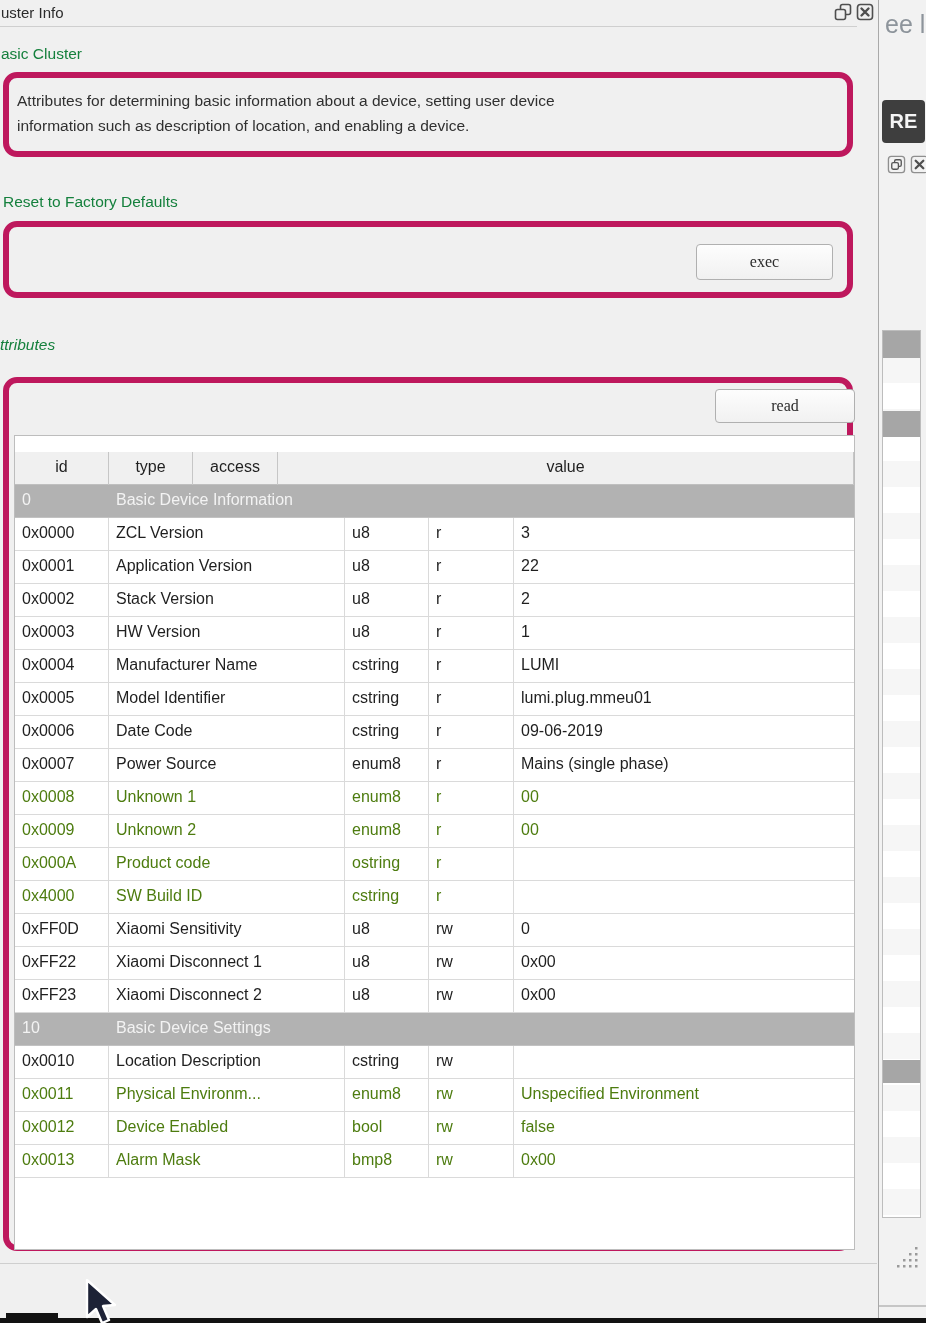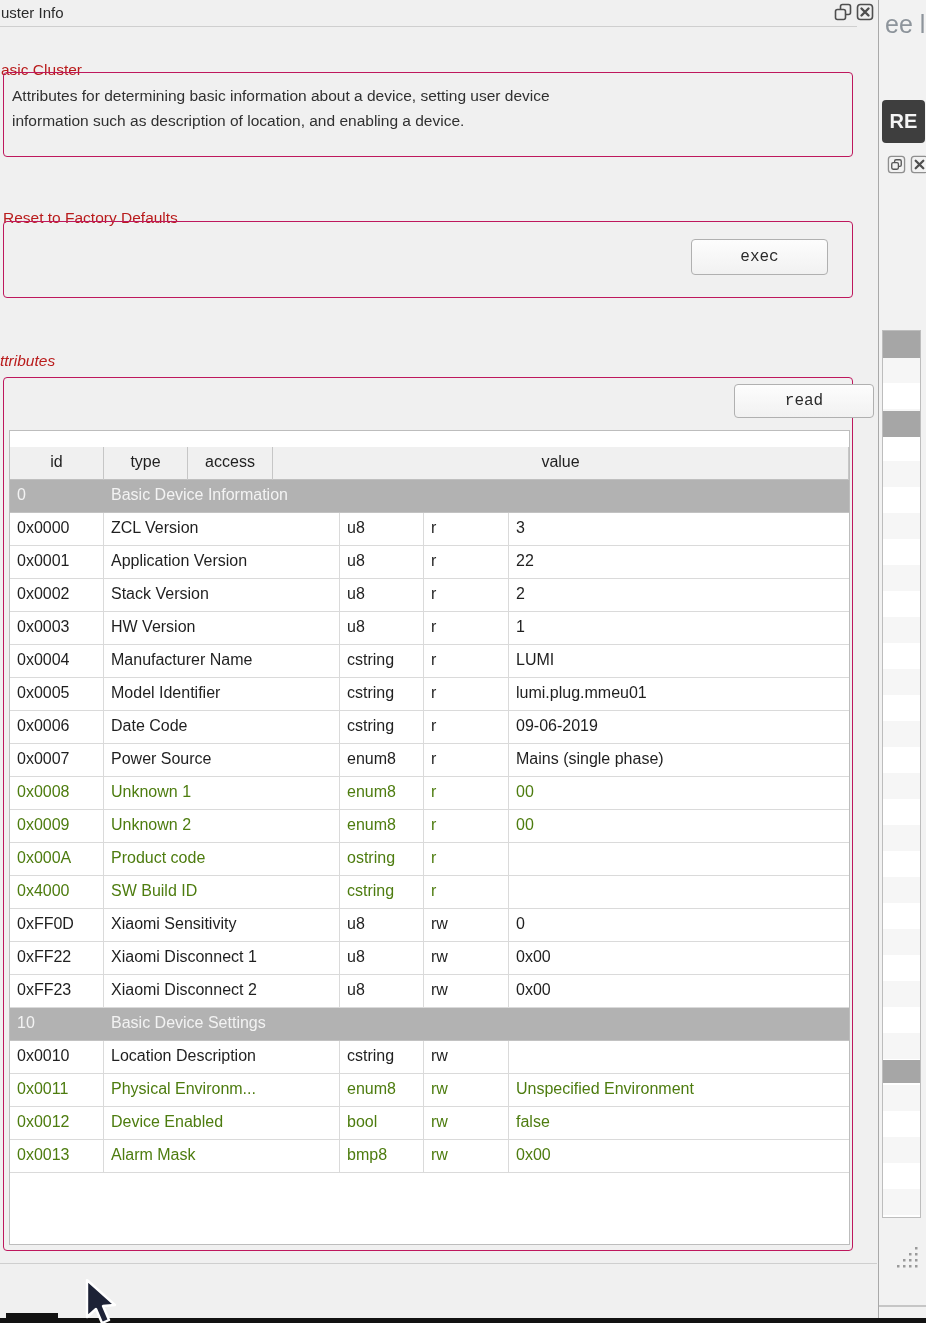--- a/index.html
+++ b/index.html
@@ -7,27 +7,27 @@
     position:relative;width:926px;height:1323px;overflow:hidden;
     font-family:"Liberation Sans",sans-serif;background:#f0f0f0;
     -webkit-font-smoothing:antialiased;
   }
   
   .main-panel{position:absolute;left:0;top:0;width:877px;height:1323px;background:#f0f0f0;overflow:hidden;}
   .win-title{position:absolute;left:1px;top:4px;font-size:15px;color:#2b2b2b;}
   .titlebar-sep{position:absolute;left:0;top:26px;width:857px;height:1px;background:#cfcfcf;}
   .win-btn{position:absolute;width:20px;height:20px;top:2px;cursor:default;}
   .win-btn svg{display:block;}
-  .grp-label{position:absolute;font-size:15.5px;color:#b91c1c;margin-top:16px;}
-  .groupbox{position:absolute;border:1px solid #be185d;border-radius:4px;background:transparent;box-sizing:border-box;}
+  .grp-label{position:absolute;font-size:15.5px;color:#15803d;}
+  .groupbox{position:absolute;border:6px solid #be185d;border-radius:14px;background:transparent;box-sizing:border-box;}
   .desc{position:absolute;left:8px;top:10px;font-size:15.5px;line-height:25px;color:#303030;white-space:pre;}
   .push-btn{
     position:absolute;box-sizing:border-box;border:1px solid #b0b0b0;border-radius:4px;
     background:linear-gradient(#fdfdfd,#f1f1f1);font-size:16px;color:#2b2b2b;
-    display:flex;align-items:center;justify-content:center;font-family:Liberation Mono, monospace;
+    display:flex;align-items:center;justify-content:center;font-family:Liberation Serif, serif;
   }
   
   .attr-table{
     position:absolute;left:5px;top:52px;width:841px;height:815px;background:#ffffff;
     border:1px solid #bdbdbd;box-sizing:border-box;overflow:hidden;font-size:16px;color:#1f1f1f;
   }
   .tr{display:flex;height:33px;box-sizing:border-box;border-bottom:1px solid #dadada;background:#fff;}
   .thead{background:#f0f0f0;border-bottom:1px solid #bfbfbf;margin-top:16px;}
   .td{box-sizing:border-box;padding:6px 0 0 7px;height:33px;overflow:hidden;white-space:nowrap;border-right:1px solid #dadada;}
   .thead .td{padding-left:0;text-align:center;border-right:1px solid #c6c6c6;}
@@ -97,21 +97,21 @@
 
     <div class="grp-label" style="left:3px;top:193px;">Reset to Factory Defaults</div>
 
     <div class="groupbox" style="left:3px;top:221px;width:850px;height:77px;">
       <button class="push-btn" style="left:687px;top:17px;width:137px;height:36px;">exec</button>
     </div>
 
     <div class="grp-label" style="left:0px;top:336px;font-style:italic;">ttributes</div>
 
     <div class="groupbox" style="left:3px;top:377px;width:850px;height:874px;">
-      <button class="push-btn" style="left:706px;top:6px;width:140px;height:34px;margin-left:24px;">read</button>
+      <button class="push-btn" style="left:706px;top:6px;width:140px;height:34px;">read</button>
 
       <div class="attr-table">
         <div class="tr thead">
           <div class="td c-id">id</div>
           <div class="td c-type">type</div>
           <div class="td c-access">access</div>
           <div class="td c-value">value</div>
         </div>
         <div id="table-body">
             <div class="tr section">

